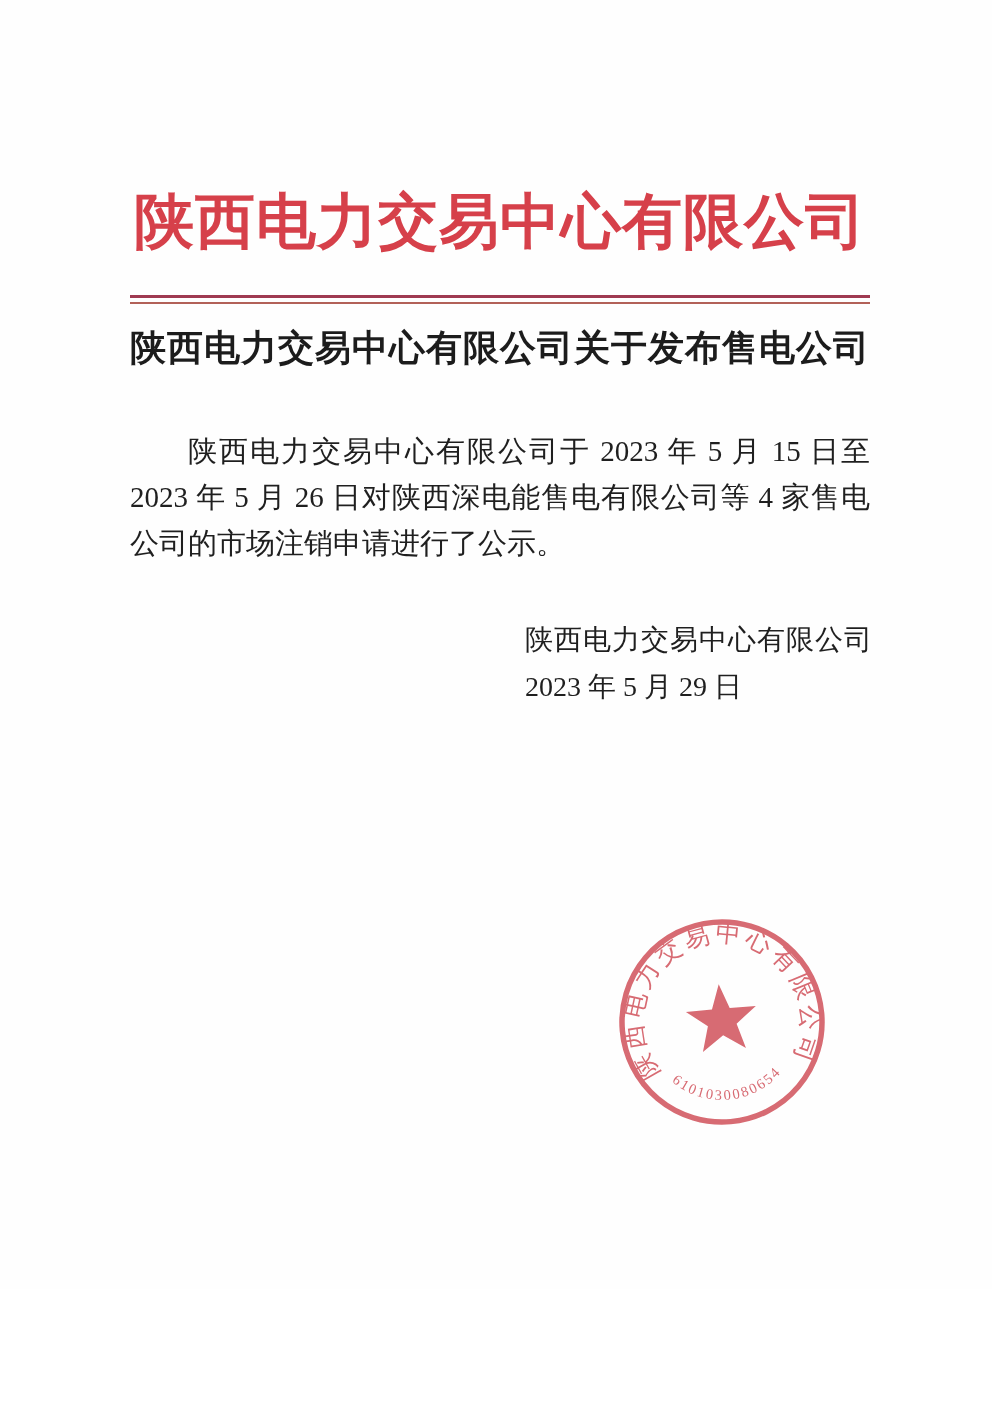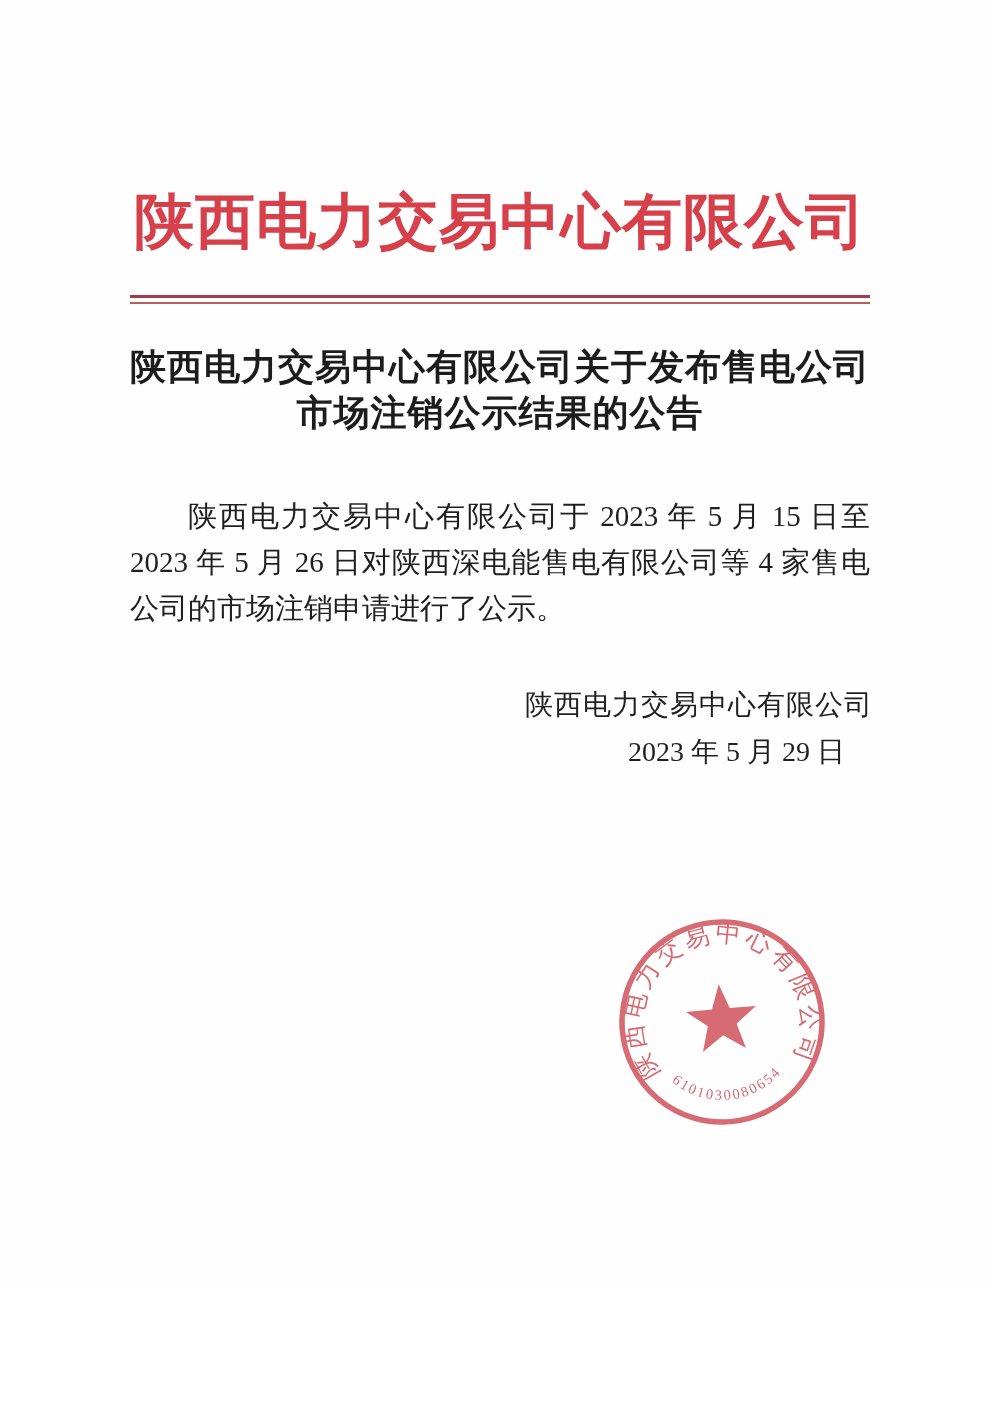--- a/index.html
+++ b/index.html
@@ -24,21 +24,21 @@
     letter-spacing: 1px;
     color: var(--letterhead_red, #d6404a);
     white-space: nowrap;
   }
 
   .rule-wrap { margin-top: 31px; }
   .rule-thick { height: 3px; background: var(--rule_dark, #9f3a51); }
   .rule-thin  { margin-top: 4px; height: 2px; background: var(--rule_light, #b26158); }
 
   .doc-title {
-    margin: 40px 0 0 0;
+    margin: 21px 0 0 0;
     font-size: 36px;
     font-weight: bold;
     line-height: 46px;
     text-align: center;
     color: #1c1c1c;
     letter-spacing: 1px;
   }
 
   .body-text {
     margin-top: 57px;
@@ -51,21 +51,21 @@
   .body-text p { margin: 0 0 10px 0; text-indent: 2em; }
   .attachment { margin: 54px 0 0 0 !important; }
 
   .signature {
     margin: 51px 25px 0 auto;
     width: 320px;
     font-size: 28px;
     color: #1f1f1f;
   }
   .sig-company { line-height: 46px; text-align: center; letter-spacing: 1px; white-space: nowrap; }
-  .sig-date    { line-height: 48px; text-align: right; }
+  .sig-date    { line-height: 48px; text-align: left; }
 
   .stamp {
     position: absolute;
     left: 602px;
     top: 902px;
     width: 240px;
     height: 240px;
     mix-blend-mode: multiply;
     opacity: 0.82;
     transform: rotate(-5deg);
@@ -94,21 +94,20 @@
 
     <h1 class="letterhead">陕西电力交易中心有限公司</h1>
 
     <div class="rule-wrap">
       <div class="rule-thick"></div>
       <div class="rule-thin"></div>
     </div>
 
     <h2 class="doc-title">
       <span>陕西电力交易中心有限公司关于发布售电公司</span><br>
-      <span>市场注销公示结果的公告</span>
     </h2>
 
     <div class="body-text">
       <p>陕西电力交易中心有限公司于 2023 年 5 月 15 日至 2023 年 5 月 26 日对陕西深电能售电有限公司等 4 家售电公司的市场注销申请进行了公示。</p>
     </div>
 
     <div class="signature">
       <div class="sig-company">陕西电力交易中心有限公司</div>
       <div class="sig-date">2023 年 5 月 29 日</div>
     </div>

